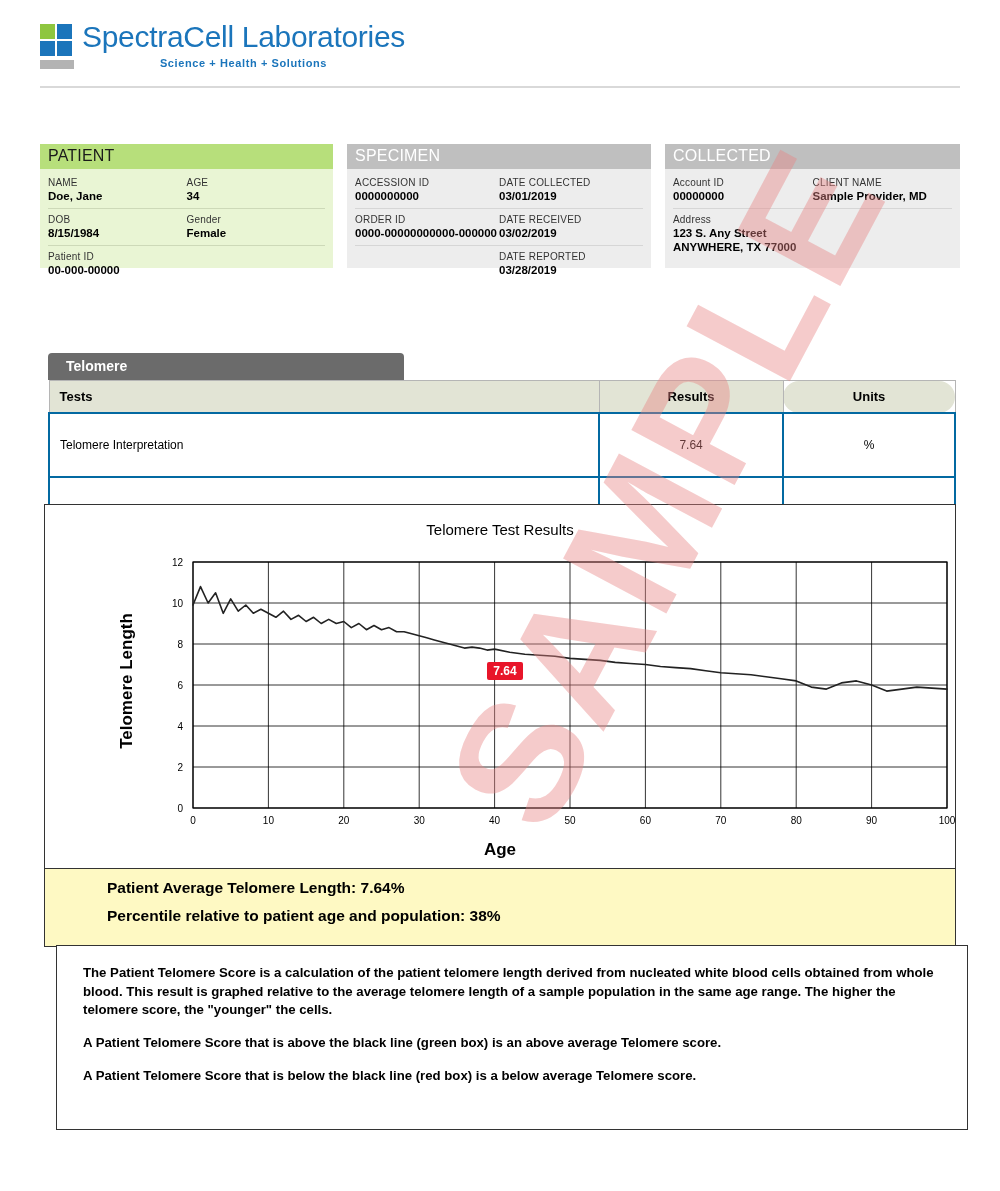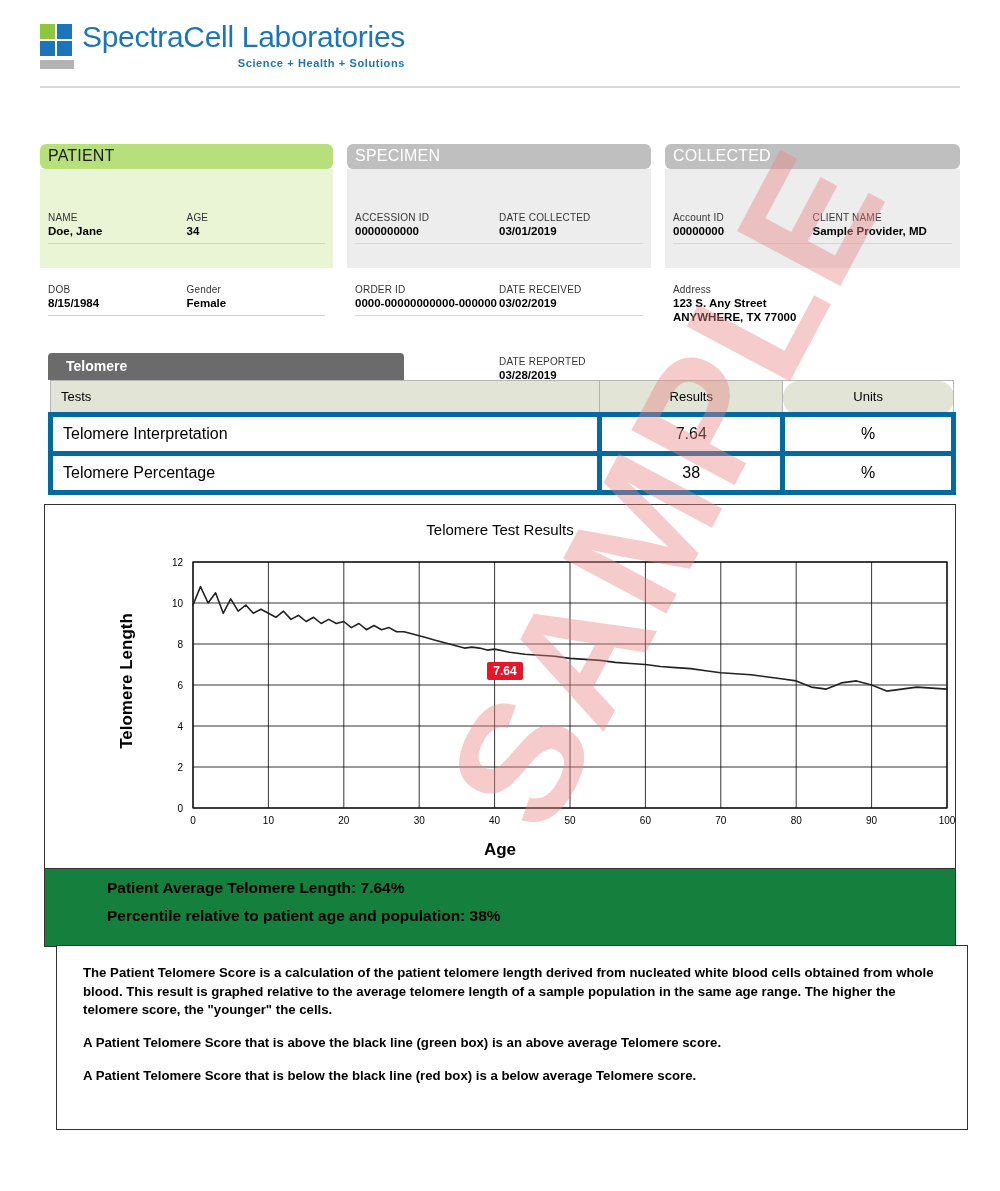--- a/index.html
+++ b/index.html
@@ -66,21 +66,21 @@
     color: #1b75bb;
     letter-spacing: -0.3px;
     font-weight: 400;
     white-space: nowrap;
   }
   .logo-tag {
     margin-top: 6px;
     font-size: 11px;
     font-weight: bold;
     color: #1b75bb;
-    text-align: right;
+    text-align: center;
     letter-spacing: 0.6px;
   }
   .header-contact {
     position: absolute;
     right: 0;
     top: 16px;
     text-align: right;
     font-size: 11.5px;
     color: #333;
     line-height: 1.7;
@@ -106,38 +106,37 @@
   .panel { position: relative; }
   .panel-patient { width: 295px; }
   .panel-specimen { width: 306px; }
   .panel-provider { width: 297px; }
 
   .panel-head {
     font-size: 16px;
     padding: 3px 8px 4px 8px;
     color: #fff;
     letter-spacing: 0.2px;
-    border-radius: 6px;
   }
   .panel-patient .panel-head { background: #b7df7b; color: #1a1a1a; }
   .panel-specimen .panel-head,
   .panel-provider .panel-head { background: #bfbfbf; color: #ffffff; }
 
   .panel-body {
     padding: 8px 8px 10px 8px;
     font-size: 10.5px;
   }
   .panel-patient .panel-body { background: #e9f5d4; }
   .panel-specimen .panel-body,
   .panel-provider .panel-body { background: #ededed; }
 
   .frow {
     display: flex;
   }
-  .fcell { flex: 1 1 50%; margin-top: 35px; }
+  .fcell { flex: 1 1 50%; }
   .fcell.wide { flex: 1 1 100%; }
   .flabel {
     font-size: 10px;
     color: #333;
     letter-spacing: 0.2px;
   }
   .fvalue {
     font-size: 11.5px;
     font-weight: bold;
     color: #000;
@@ -174,31 +173,31 @@
     top: 380px;
     left: 48px;
     width: 908px;
     border-collapse: collapse;
     font-size: 12px;
   }
   .results-table th {
     background: #e2e4d5;
     border: 1px solid #b5b5b5;
     font-size: 13px;
-    font-weight: normal;
+    font-weight: bold;
     padding: 8px 10px;
     text-align: center;
   }
   .results-table th.left { text-align: left; }
   .results-table td {
-    border: 5px solid #0369a1;
-    padding: 8px 10px;
+    border: 2px solid #0369a1;
+    padding: 24px 10px;
     background: #ffffff;
     text-align: center;
-    font-size: 16px;
+    font-size: 12px;
   }
   .results-table td.left { text-align: left; }
   .col-test  { width: 572px; }
   .col-res   { width: 174px; }
   .col-unit  { width: 162px; border-radius: 16px; }
 
   
   .chart-box {
     position: absolute;
     top: 504px;
@@ -247,21 +246,21 @@
     border-radius: 2px;
   }
 
   
   .summary {
     position: absolute;
     top: 869px;
     left: 44px;
     width: 912px;
     height: 78px;
-    background: #15803d;
+    background: #fef9c3;
     border: 1px solid #333;
     border-top: none;
     box-sizing: border-box;
     padding: 10px 0 0 62px;
   }
   .summary div {
     font-size: 15.5px;
     font-weight: bold;
     margin-bottom: 10px;
   }

